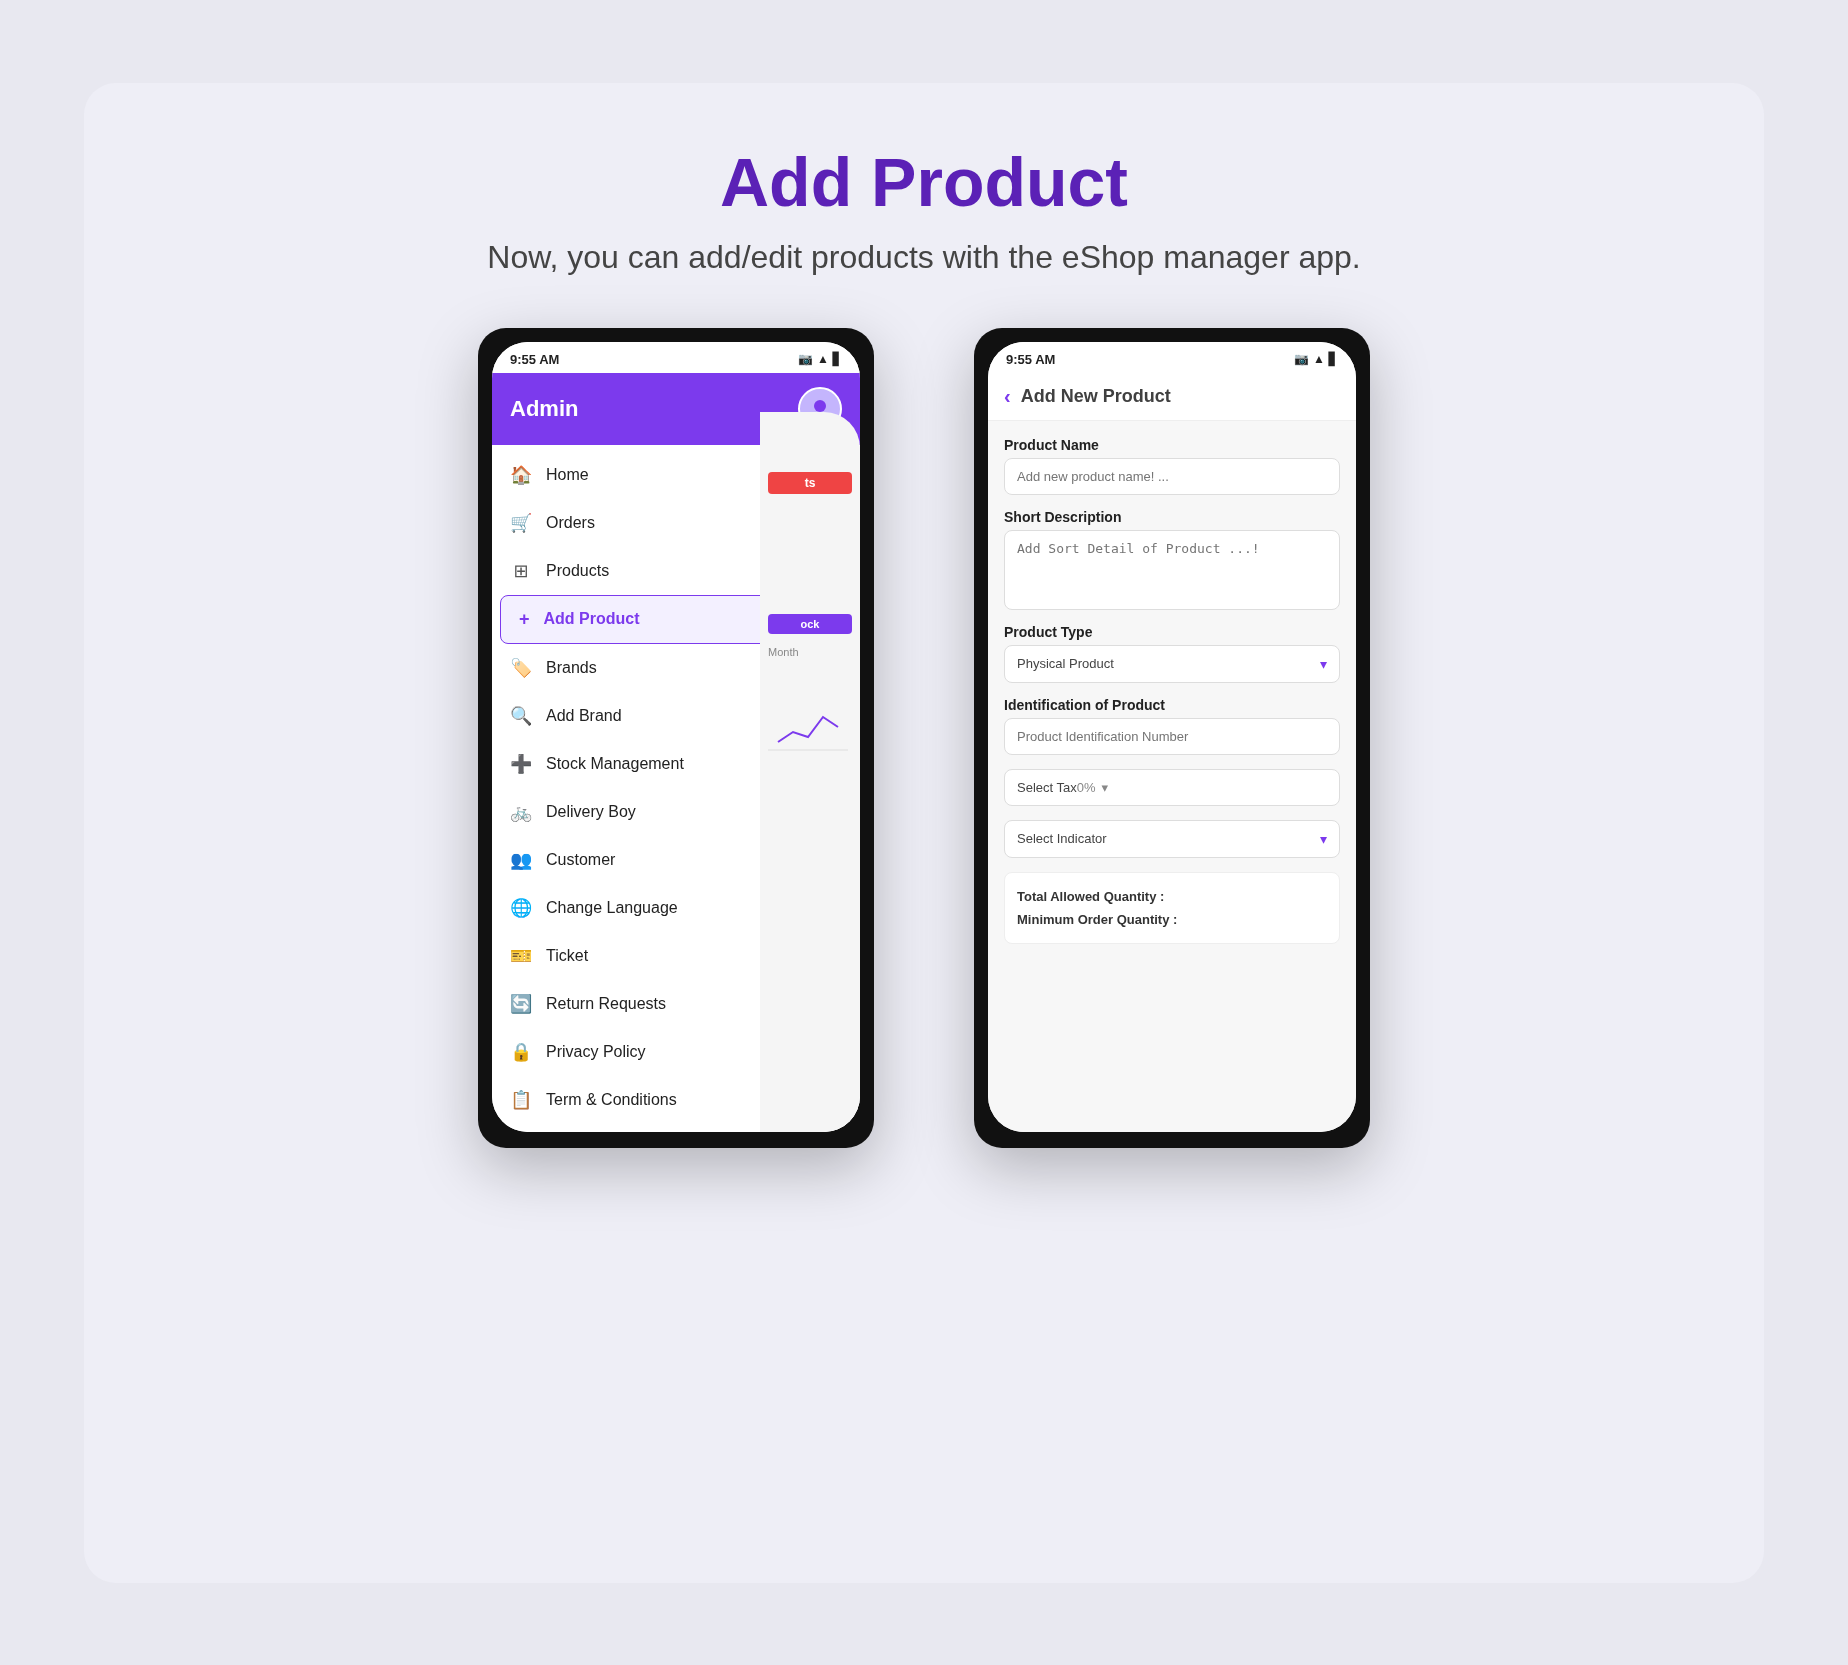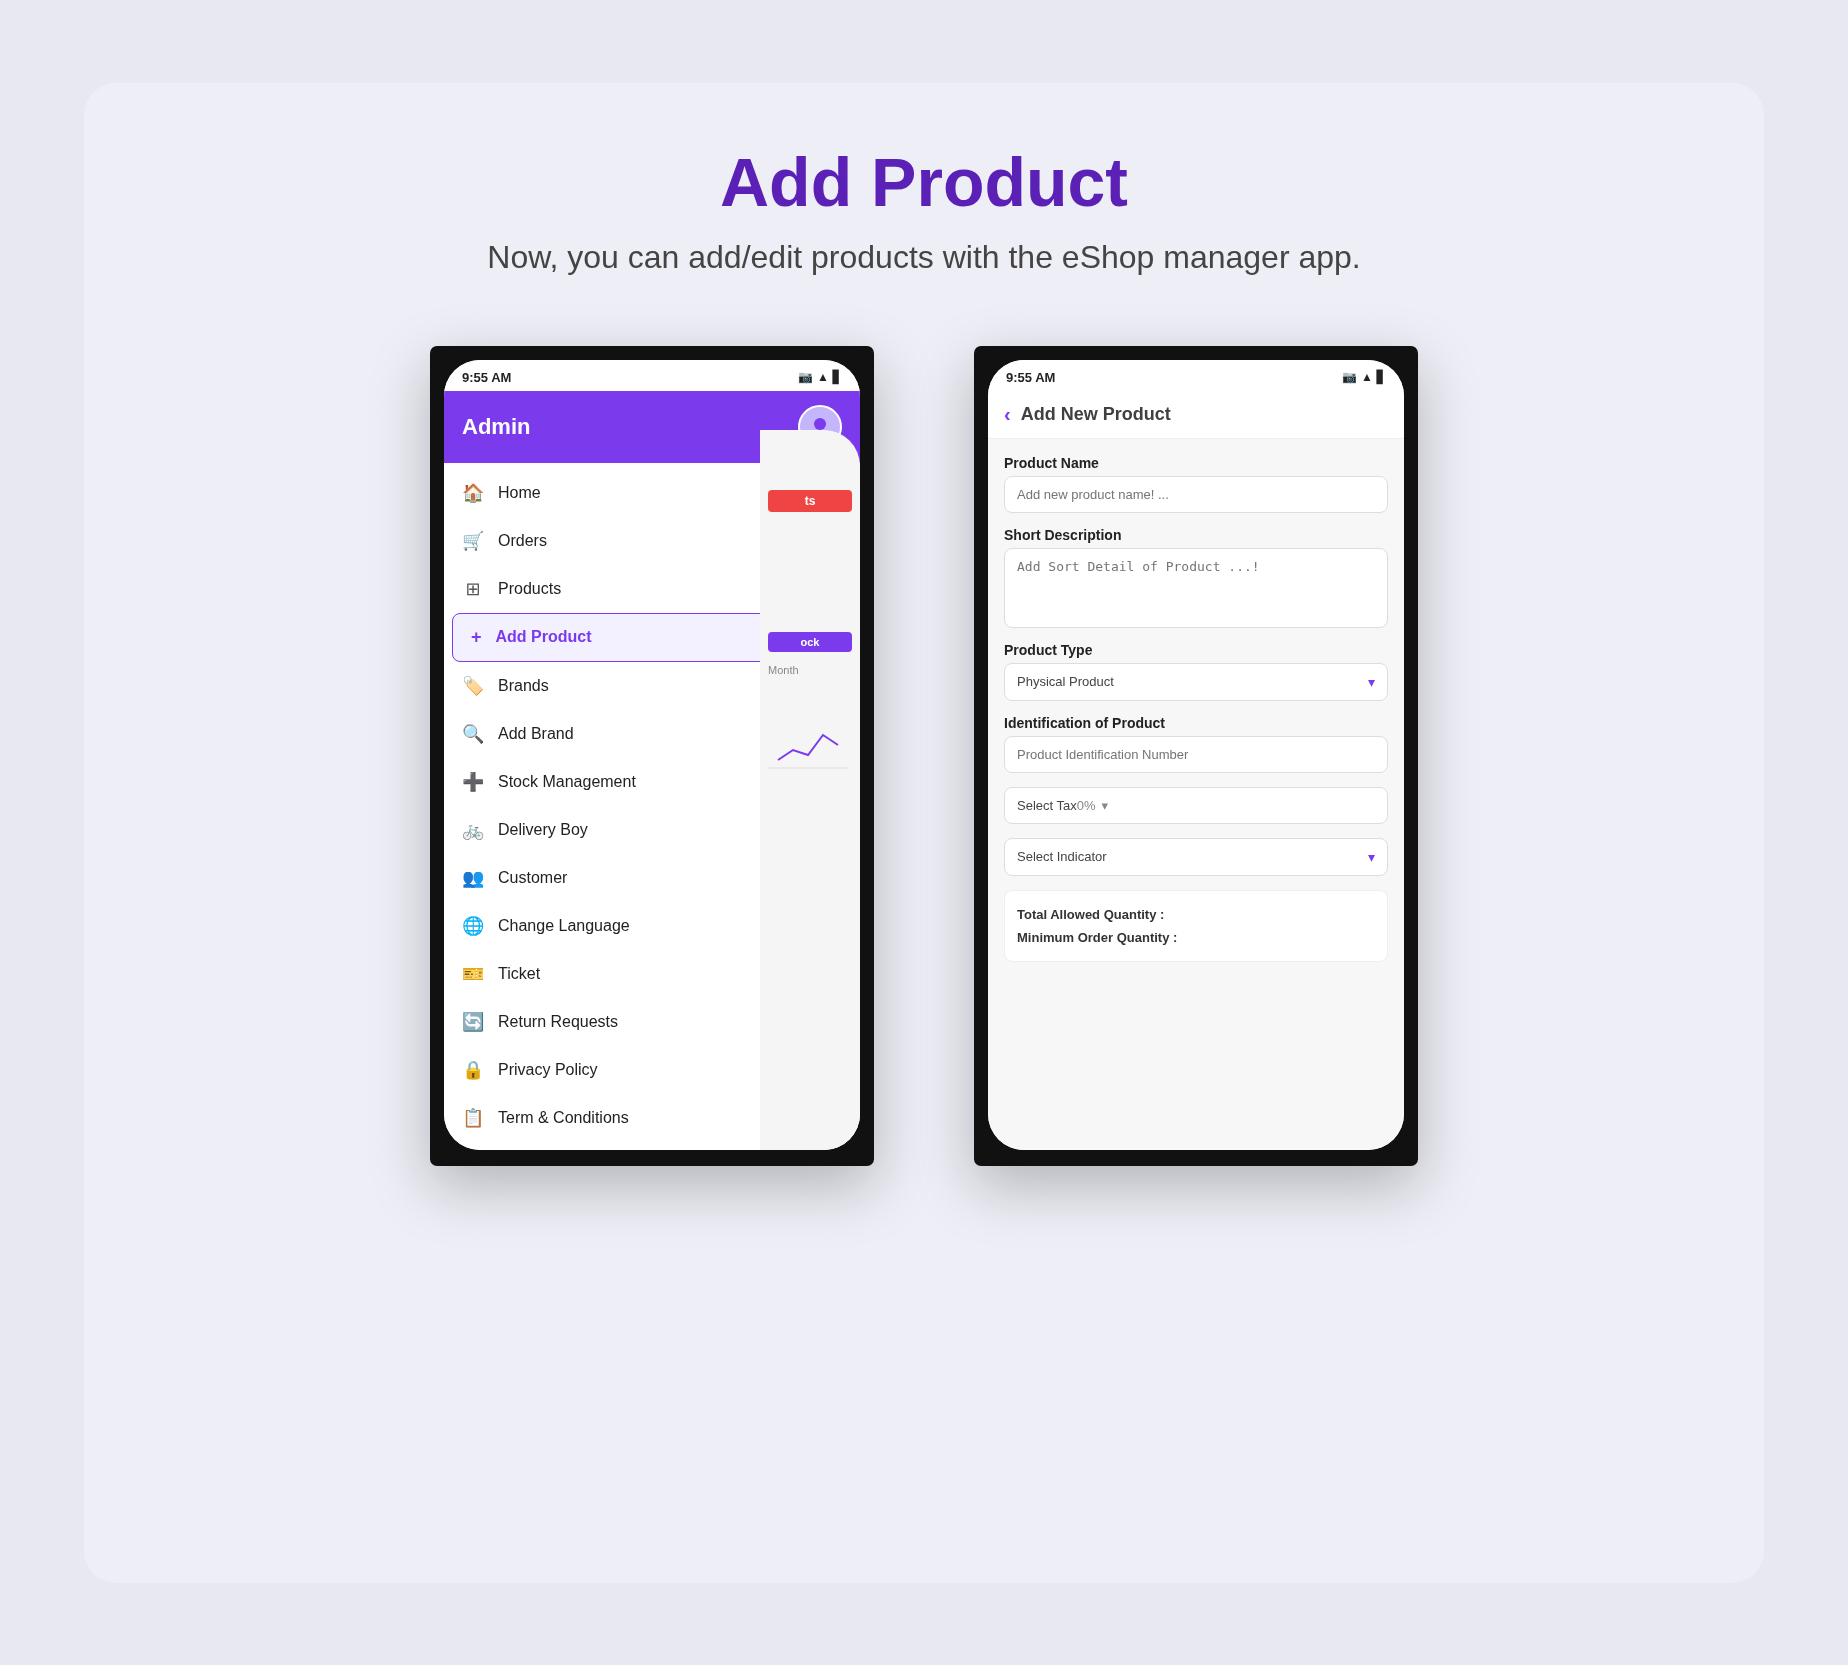--- a/index.html
+++ b/index.html
@@ -26,37 +26,37 @@
       font-size: 68px;
       font-weight: 800;
       color: #5b21b6;
       margin-bottom: 18px;
       text-align: center;
     }
     .page-subtitle {
       font-size: 32px;
       color: #444;
       font-weight: 400;
-      margin-bottom: 70px;
+      margin-bottom: 52px;
       text-align: center;
     }
     .phones-row {
       display: flex;
       flex-direction: row;
       gap: 100px;
       align-items: flex-start;
       justify-content: center;
     }
 
     
     .phone {
-      width: 444px;
+      width: 396px;
       min-height: 820px;
       background: #111;
-      border-radius: 7px;
+      border-radius: 28px;
       padding: 14px;
       box-shadow: 0 20px 60px rgba(0,0,0,0.25);
       position: relative;
       overflow: hidden;
     }
     .phone-screen {
       background: #fff;
       border-radius: 36px;
       overflow: hidden;
       height: 100%;

